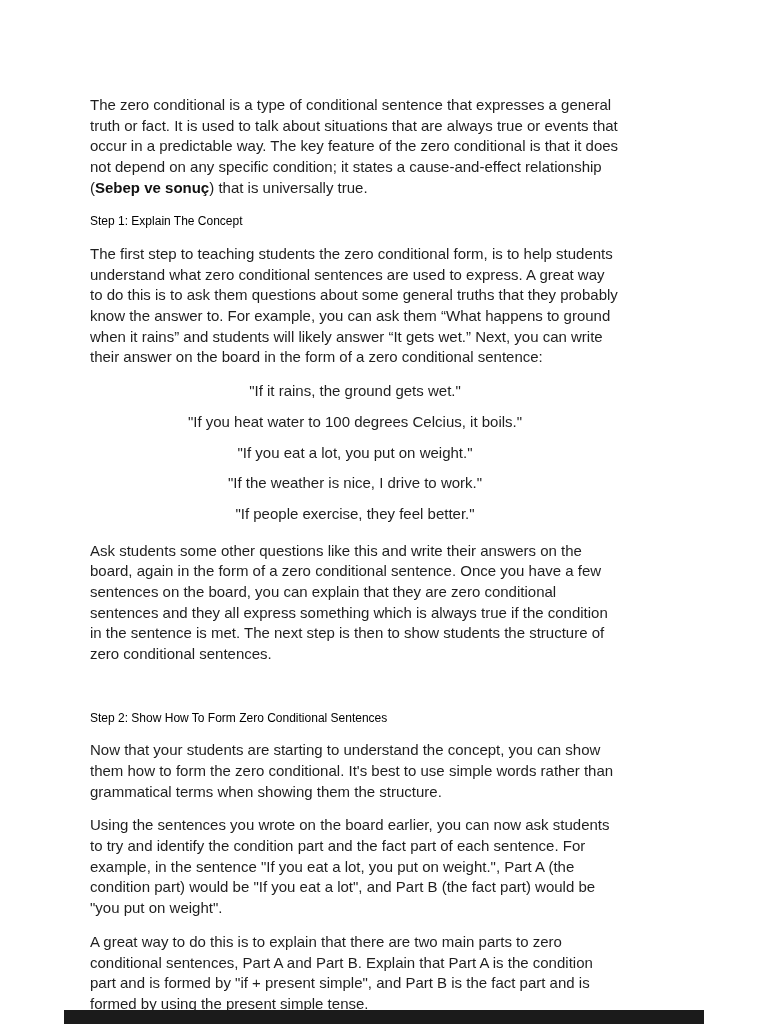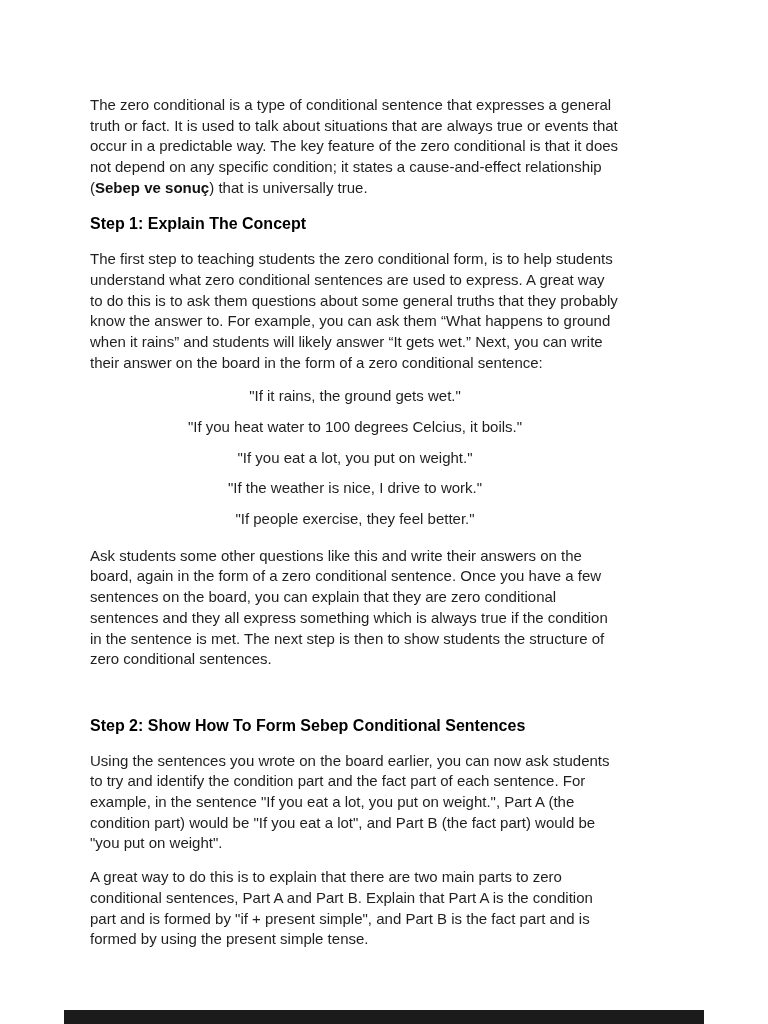--- a/index.html
+++ b/index.html
@@ -24,22 +24,22 @@
     font-size: 15px;
     line-height: 1.38;
     margin: 0 0 13px 0;
     color: #1f1f1f;
   }
   .para strong {
     color: #111111;
     font-weight: 700;
   }
   .heading {
-    font-size: 16px;
-    font-weight: 700;
+    font-size: 12px;
+    font-weight: 400;
     color: #000000;
     margin: 16px 0 14px 0;
     line-height: 1.3;
   }
   .heading.step2 {
     margin-top: 46px;
   }
   .example {
     font-size: 15px;
     line-height: 1.38;
@@ -73,22 +73,23 @@
   <div class="examples-block">
     <p class="example">"If it rains, the ground gets wet."</p>
     <p class="example">"If you heat water to 100 degrees Celcius, it boils."</p>
     <p class="example">"If you eat a lot, you put on weight."</p>
     <p class="example">"If the weather is nice, I drive to work."</p>
     <p class="example">"If people exercise, they feel better."</p>
   </div>
 
   <p class="para">Ask students some other questions like this and write their answers on the board, again in the form of a zero conditional sentence. Once you have a few sentences on the board, you can explain that they are zero conditional sentences and they all express something which is always true if the condition in the sentence is met. The next step is then to show students the structure of zero conditional sentences.</p>
 
-  <h2 class="heading step2">Step 2: Show How To Form Sebep Conditional Sentences</h2>
+  <h2 class="heading step2">Step 2: Show How To Form Zero Conditional Sentences</h2>
 
+  <p class="para">Now that your students are starting to understand the concept, you can show them how to form the zero conditional. It's best to use simple words rather than grammatical terms when showing them the structure.</p>
 
   <p class="para">Using the sentences you wrote on the board earlier, you can now ask students to try and identify the condition part and the fact part of each sentence. For example, in the sentence "If you eat a lot, you put on weight.", Part A (the condition part) would be "If you eat a lot", and Part B (the fact part) would be "you put on weight".</p>
 
   <p class="para">A great way to do this is to explain that there are two main parts to zero conditional sentences, Part A and Part B. Explain that Part A is the condition part and is formed by "if + present simple", and Part B is the fact part and is formed by using the present simple tense.</p>
 
 </div>
 
 <div class="footer-bar"></div>
 
 </body></html>

